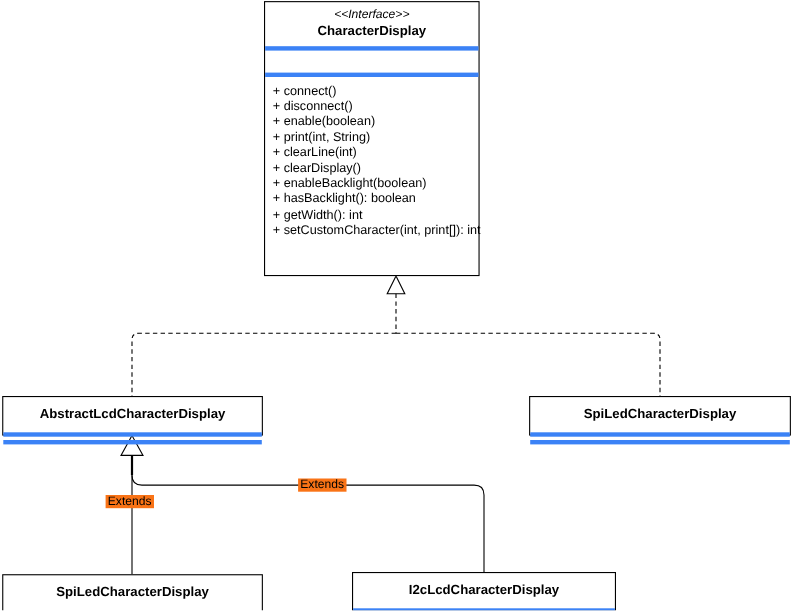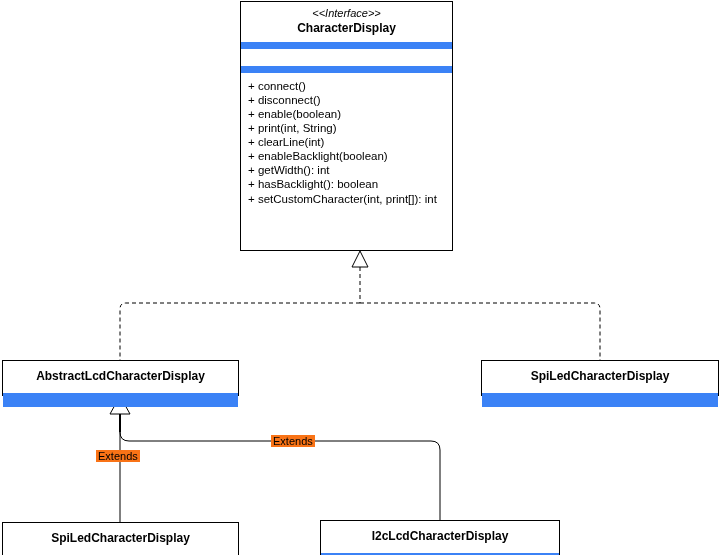--- a/index.html
+++ b/index.html
@@ -44,21 +44,21 @@
     white-space: nowrap;
   }
   .class-name {
     display: block;
     font-weight: bold;
     font-size: 12px;
     color: #000000;
     white-space: nowrap;
   }
   .compartment {
-    border-top: 7px solid #3b82f6;
+    border-top: 4px solid #3b82f6;
     box-sizing: border-box;
   }
   .compartment.empty-attrs {
     height: 24px;
   }
   .compartment.thin {
     height: 7px;
   }
   .methods {
     padding: 6px 0 6px 7px;
@@ -107,35 +107,36 @@
 
     <path d="M120,432 L120,522" fill="none" stroke="#000000" stroke-width="1"></path>
 
     <path d="M120,432 Q120,441 129,441 L431,441 Q440,441 440,450 L440,520" fill="none" stroke="#000000" stroke-width="1"></path>
   </svg>
 
   <div class="edge-label" style="left:96px; top:450px;">Extends</div>
 
   <div class="edge-label" style="left:271px; top:435px;">Extends</div>
 
-  <div class="uml-box" style="left:240px; top:1px; width:213px; height:250px;">
+  <div class="uml-box" style="left:240px; top:1px; width:196px; height:250px;">
     <div class="uml-header">
       <span class="stereotype">&lt;&lt;Interface&gt;&gt;</span>
       <span class="class-name">CharacterDisplay</span>
     </div>
     <div class="compartment empty-attrs"></div>
     <div class="compartment methods">
       <div class="method">+ connect()</div>
       <div class="method">+ disconnect()</div>
       <div class="method">+ enable(boolean)</div>
       <div class="method">+ print(int, String)</div>
       <div class="method">+ clearLine(int)</div>
+      <div class="method">+ clearDisplay()</div>
       <div class="method">+ enableBacklight(boolean)</div>
+      <div class="method">+ hasBacklight(): boolean</div>
       <div class="method">+ getWidth(): int</div>
-      <div class="method">+ hasBacklight(): boolean</div>
       <div class="method">+ setCustomCharacter(int, print[]): int</div>
     </div>
   </div>
 
   <div class="uml-box simple" style="left:481px; top:360px; width:238px; height:36px;">
     <div class="uml-header">
       <span class="class-name">SpiLedCharacterDisplay</span>
     </div>
     <div class="compartment thin"></div>
     <div class="compartment thin"></div>

